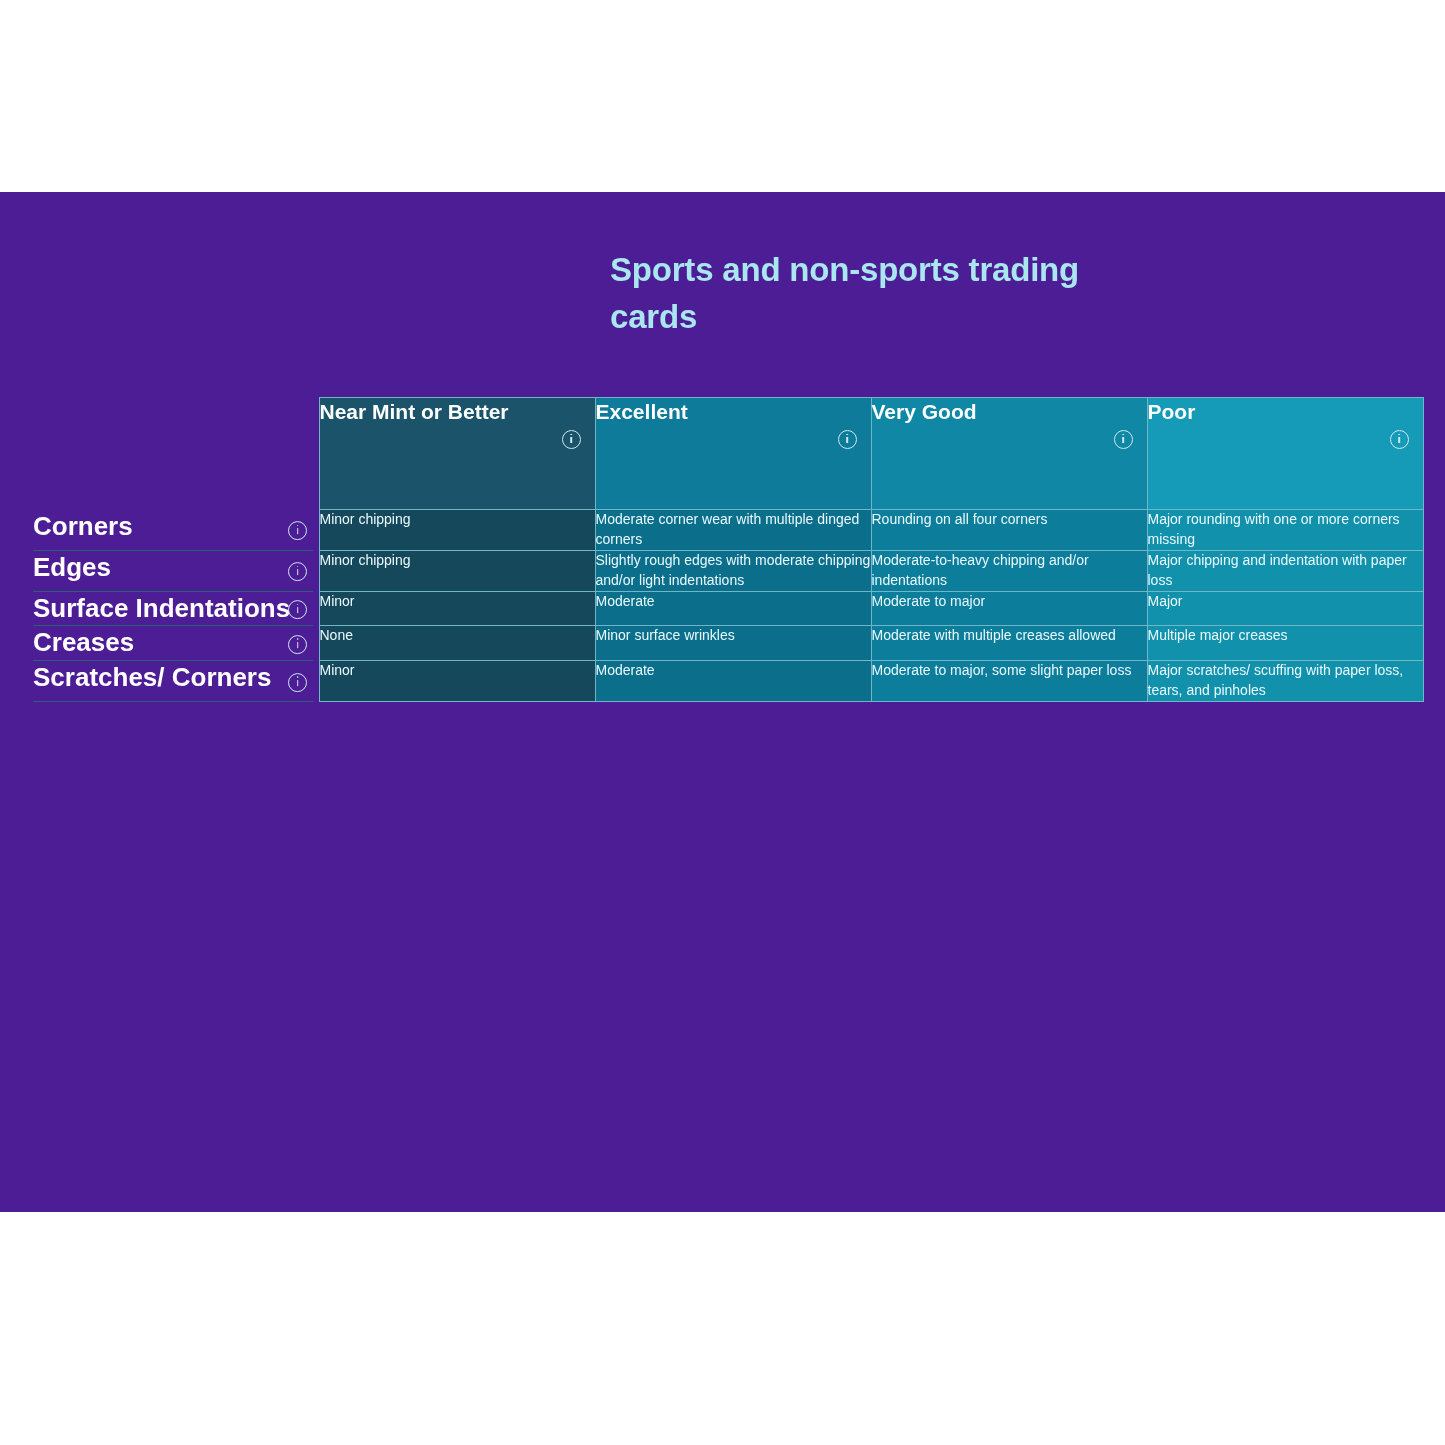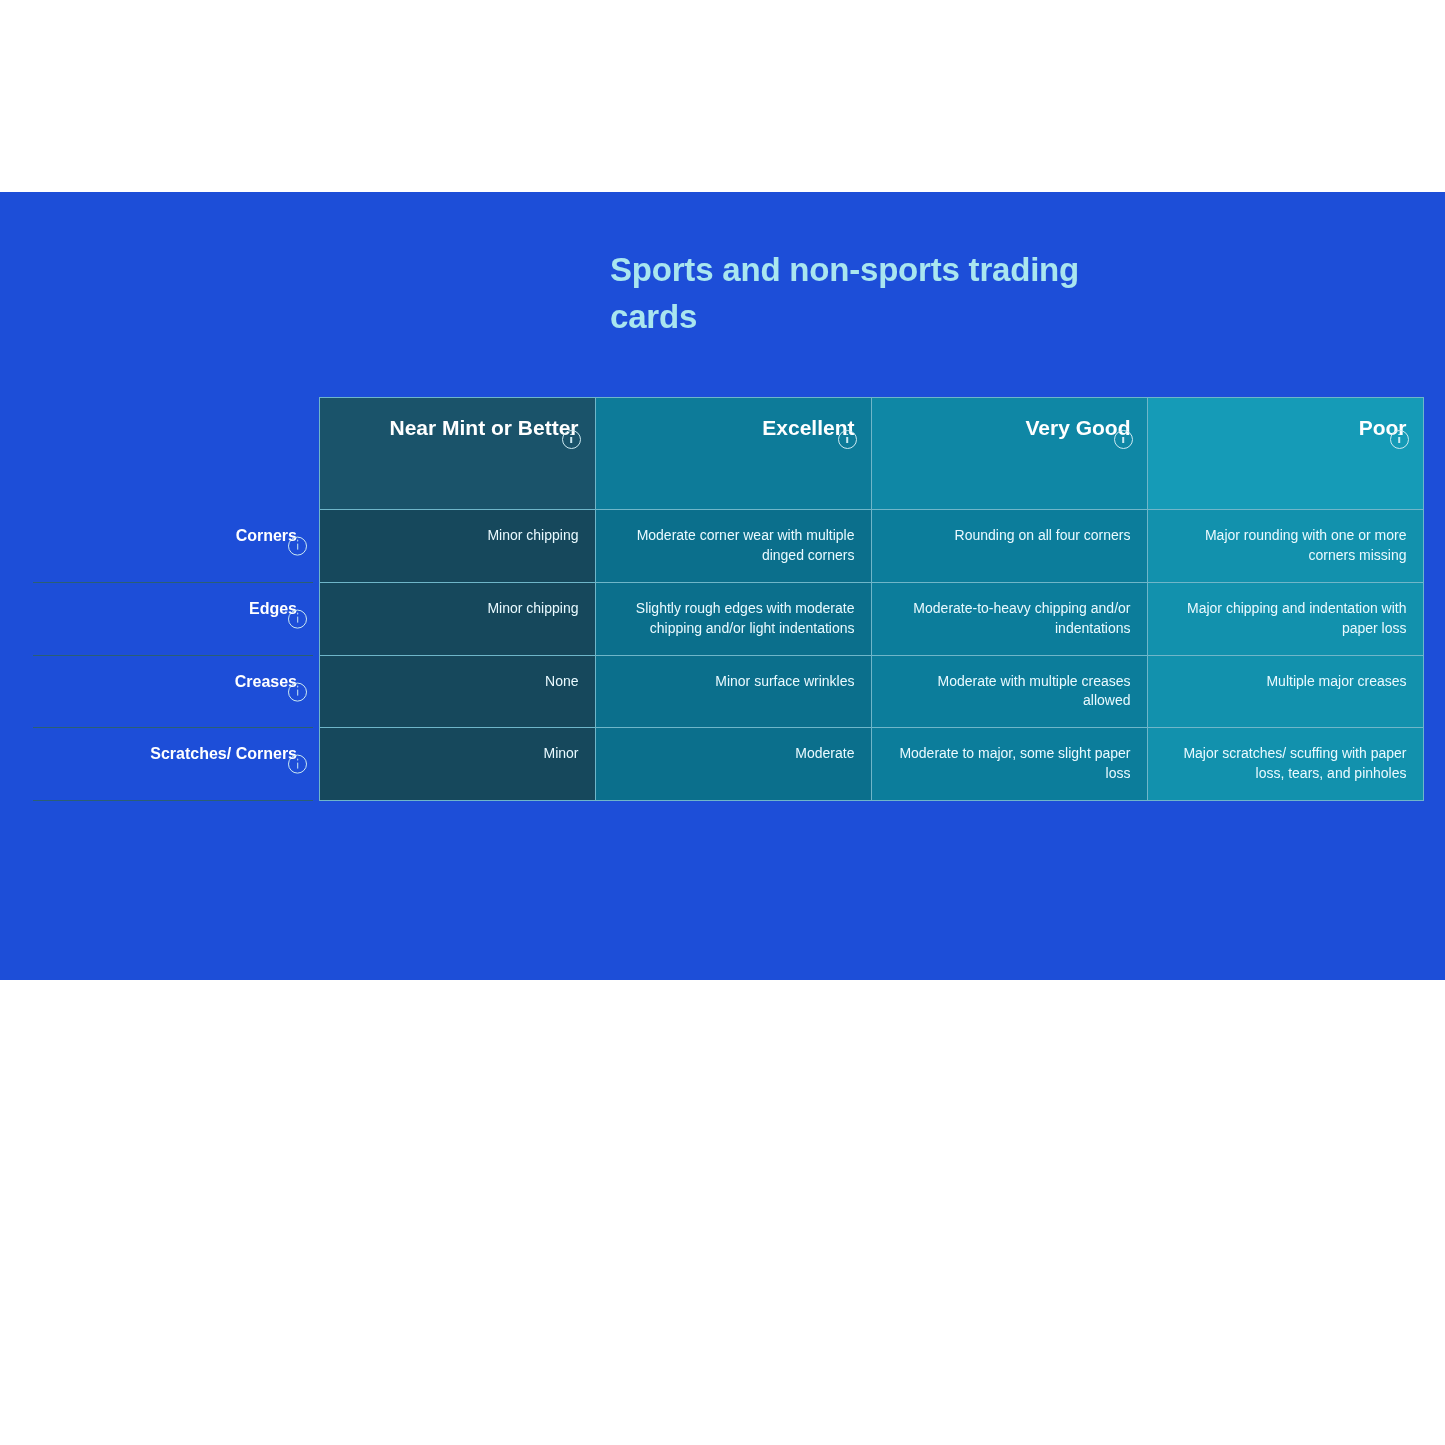--- a/index.html
+++ b/index.html
@@ -17,22 +17,22 @@
     position: relative;
     width: 1445px;
     height: 1445px;
     background: #ffffff;
   }
   .panel {
     position: absolute;
     left: 0;
     top: 192px;
     width: 1445px;
-    height: 788px;
-    background: #1d4ed8;
+    height: 1020px;
+    background: #4c1d95;
     box-sizing: border-box;
   }
   .title {
     position: absolute;
     left: 610px;
     top: 55px;
     width: 560px;
     color: #a9e6ef;
     font-size: 33px;
     font-weight: bold;
@@ -45,31 +45,30 @@
     top: 205px;
     width: 1390px;
   }
   table.matrix {
     border-collapse: collapse;
     width: 1390px;
     table-layout: fixed;
   }
   table.matrix td {
     vertical-align: top;
-    padding: 16px;
-    text-align: right;
+    padding: 0;
   }
   
   .rowlabel {
     width: 280px;
     position: relative;
     padding: 16px 34px 16px 0;
     border-bottom: 1px solid #2b5f73;
     color: #ffffff;
-    font-size: 16px;
+    font-size: 26px;
     font-weight: bold;
     line-height: 1.3;
     box-sizing: border-box;
     margin-left: 44px;
   }
   .rowlabel.first { border-top: none; }
   .rowlabel .info {
     position: absolute;
     right: 6px;
     top: 50%;
@@ -208,20 +207,31 @@
             <span class="info"><span class="info-icon"></span></span>
           </td>
           <td class="spacer-col"></td>
           <td class="cell firstcol col-nm">Minor chipping</td>
           <td class="cell col-ex">Slightly rough edges with moderate chipping and/or light indentations</td>
           <td class="cell col-vg">Moderate-to-heavy chipping and/or indentations</td>
           <td class="cell col-pr">Major chipping and indentation with paper loss</td>
         </tr>
 
 
+        <tr>
+          <td class="rowlabel">
+            <span>Surface Indentations</span>
+            <span class="info"><span class="info-icon"></span></span>
+          </td>
+          <td class="spacer-col"></td>
+          <td class="cell firstcol col-nm">Minor</td>
+          <td class="cell col-ex">Moderate</td>
+          <td class="cell col-vg">Moderate to major</td>
+          <td class="cell col-pr">Major</td>
+        </tr>
 
         <tr>
           <td class="rowlabel">
             <span>Creases</span>
             <span class="info"><span class="info-icon"></span></span>
           </td>
           <td class="spacer-col"></td>
           <td class="cell firstcol col-nm">None</td>
           <td class="cell col-ex">Minor surface wrinkles</td>
           <td class="cell col-vg">Moderate with multiple creases allowed</td>

